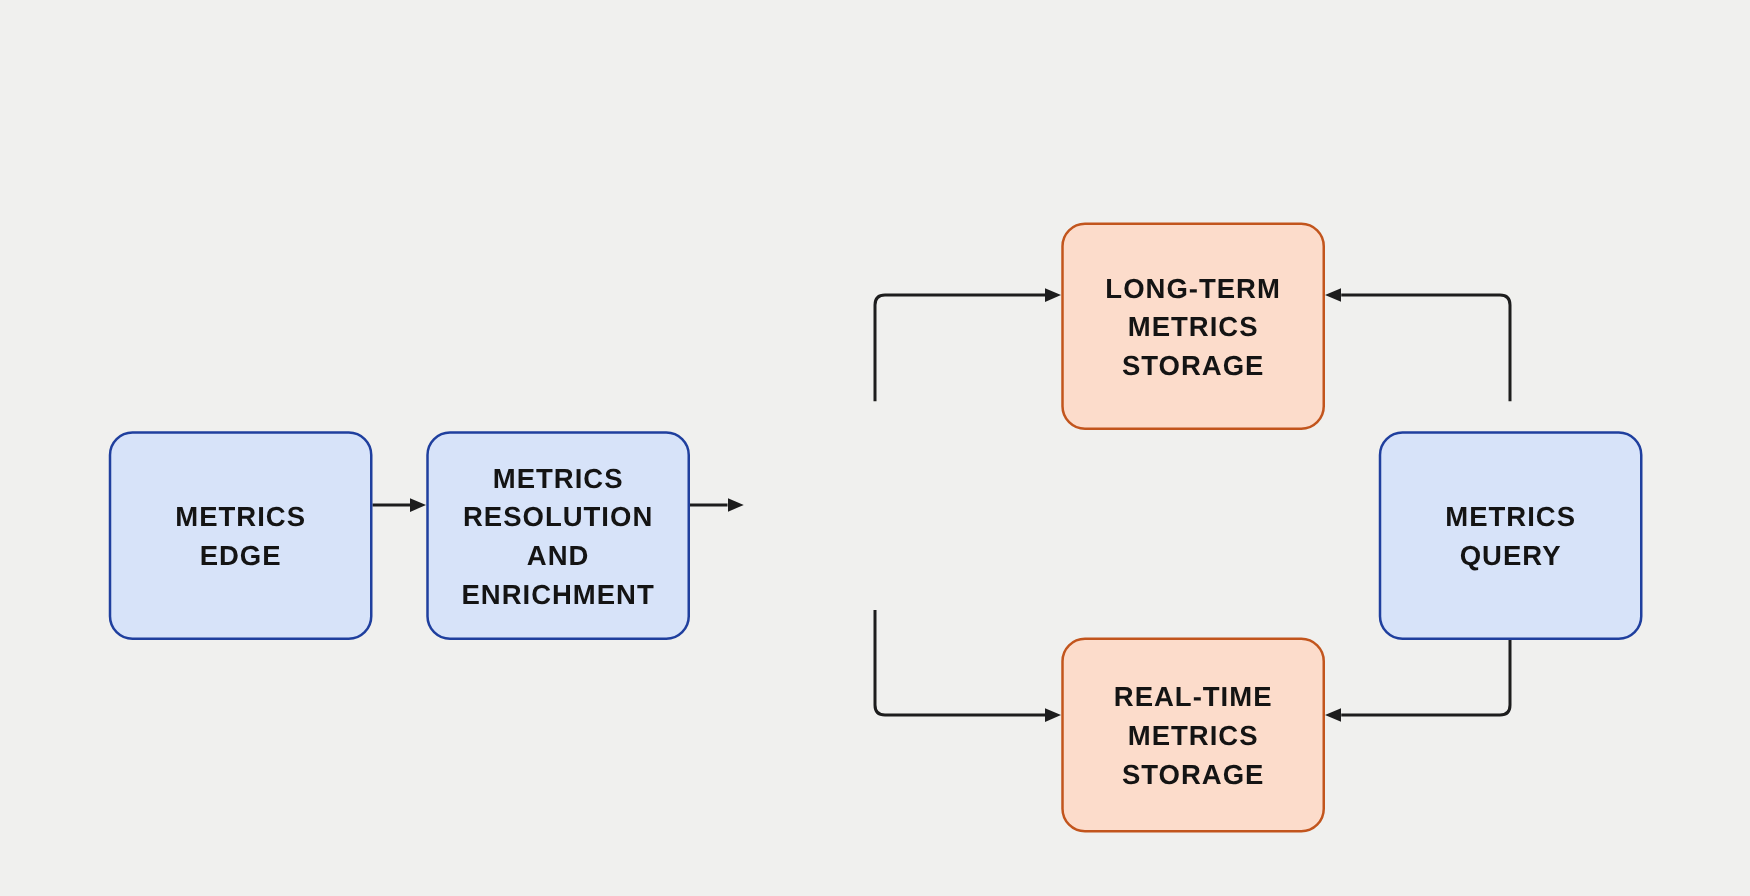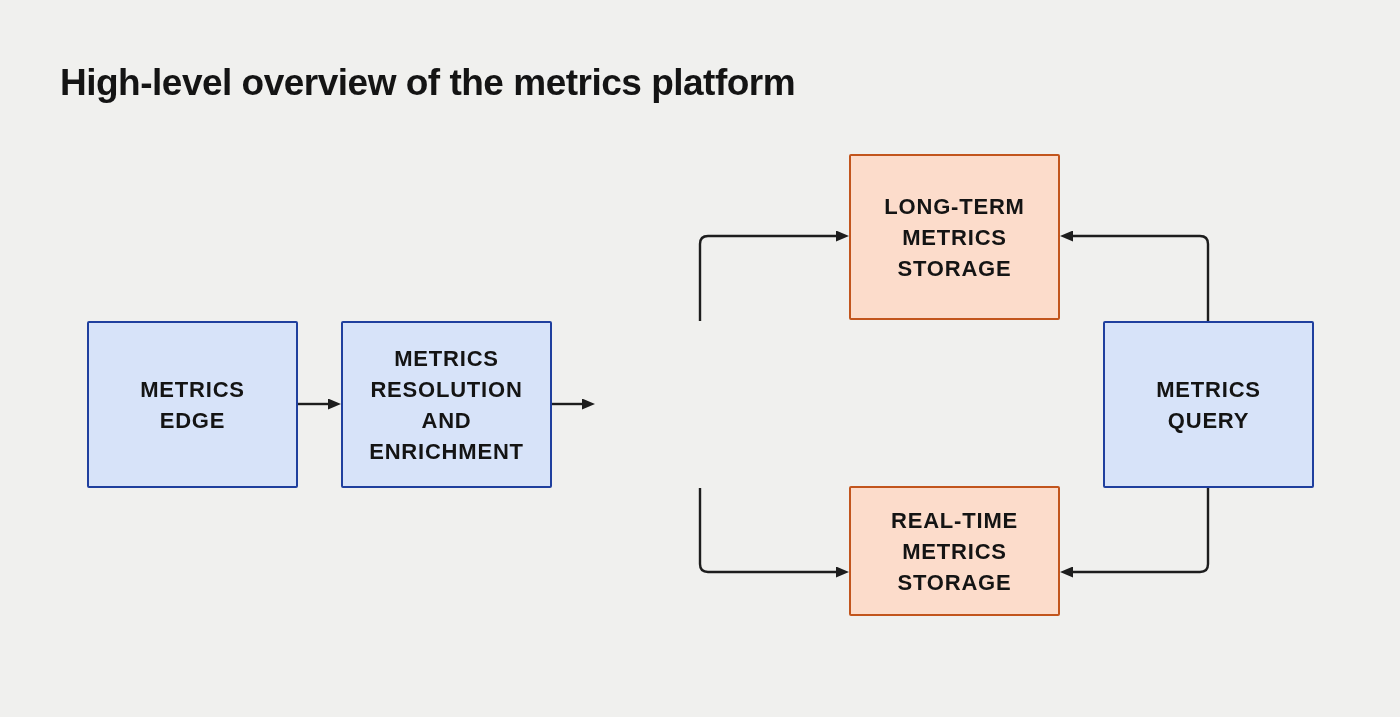--- a/index.html
+++ b/index.html
@@ -36,25 +36,26 @@
   svg.connectors path.edge{
     fill:none;
     stroke:var(--line);
     stroke-width:2.4;
   }
   svg.connectors .arrowhead{fill:var(--line);}
   .node{
     position:absolute;
     width:211px;
     height:167px;
-    border-radius:2px;
+    border-radius:19px;
     display:flex;
     align-items:center;
     justify-content:center;
     text-align:center;
+    margin-top:24px;
   }
   .node .label{
     font-size:22px;
     font-weight:700;
     letter-spacing:0.8px;
     line-height:31px;
     color:var(--text);
     white-space:pre-line;
   }
   .node.blue{
@@ -62,29 +63,28 @@
     border:2.5px solid var(--blue-border);
   }
   .node.orange{
     background:var(--orange-fill);
     border:2.5px solid var(--orange-border);
   }
   .n-edge{left:87px;top:321px;}
   .n-resolution{left:341px;top:321px;}
   .n-broker{left:595px;top:321px;}
   .n-longterm{left:849px;top:154px;height:166px;}
-  .n-realtime{left:849px;top:486px;height:130px;}
+  .n-realtime{left:849px;top:486px;height:156px;}
   .n-query{left:1103px;top:321px;}
 </style>
 </head>
 <body>
 
 <div class="canvas">
 
-  <h1 class="title">High-level overview of the metrics platform</h1>
 
   <svg class="connectors" viewBox="0 0 1400 717" xmlns="http://www.w3.org/2000/svg">
     <defs>
       <marker id="arrow" viewBox="0 0 13 11" refX="0" refY="5.5" markerWidth="13" markerHeight="11" markerUnits="userSpaceOnUse" orient="auto">
         <path class="arrowhead" d="M0 0 L13 5.5 L0 11 Z"></path>
       </marker>
     </defs>
     <path class="edge" marker-end="url(#arrow)" d="M298 404 H328"></path>
     <path class="edge" marker-end="url(#arrow)" d="M552 404 H582"></path>
     <path class="edge" marker-end="url(#arrow)" d="M700 321 V244 Q700 236 708 236 H836"></path>

